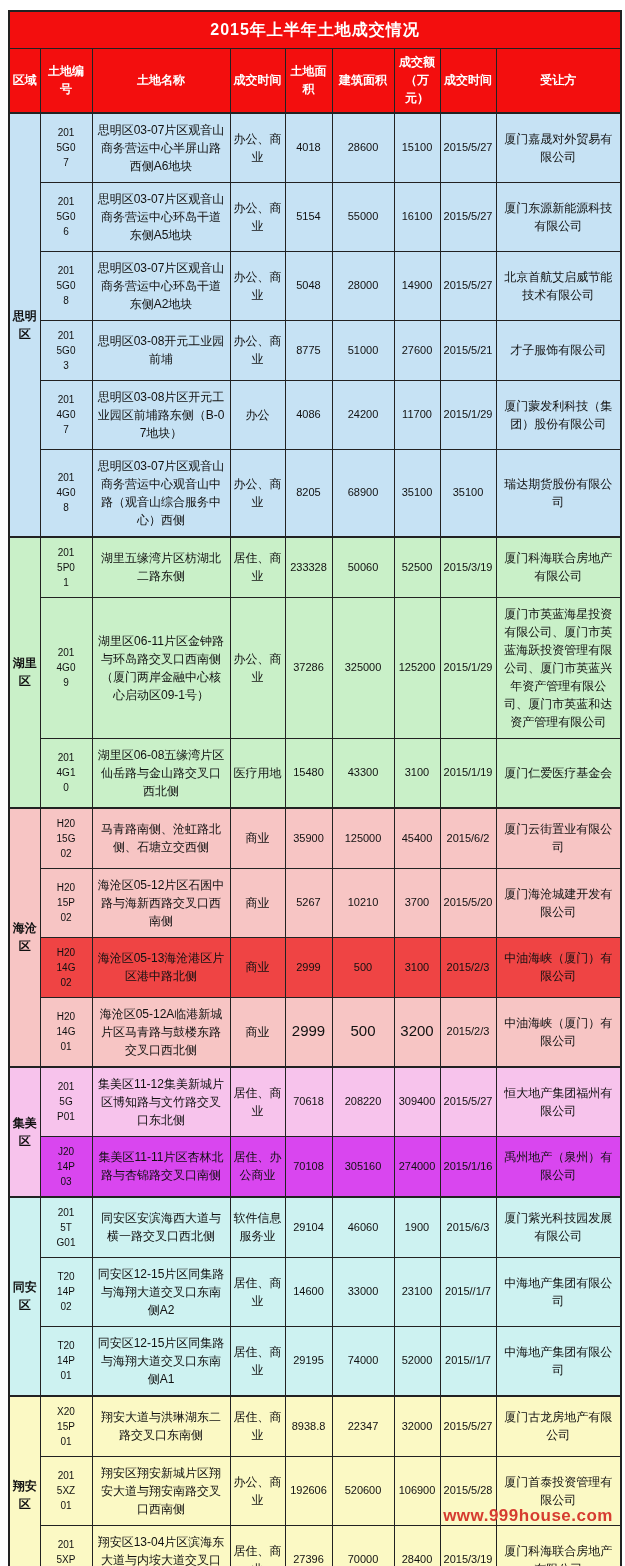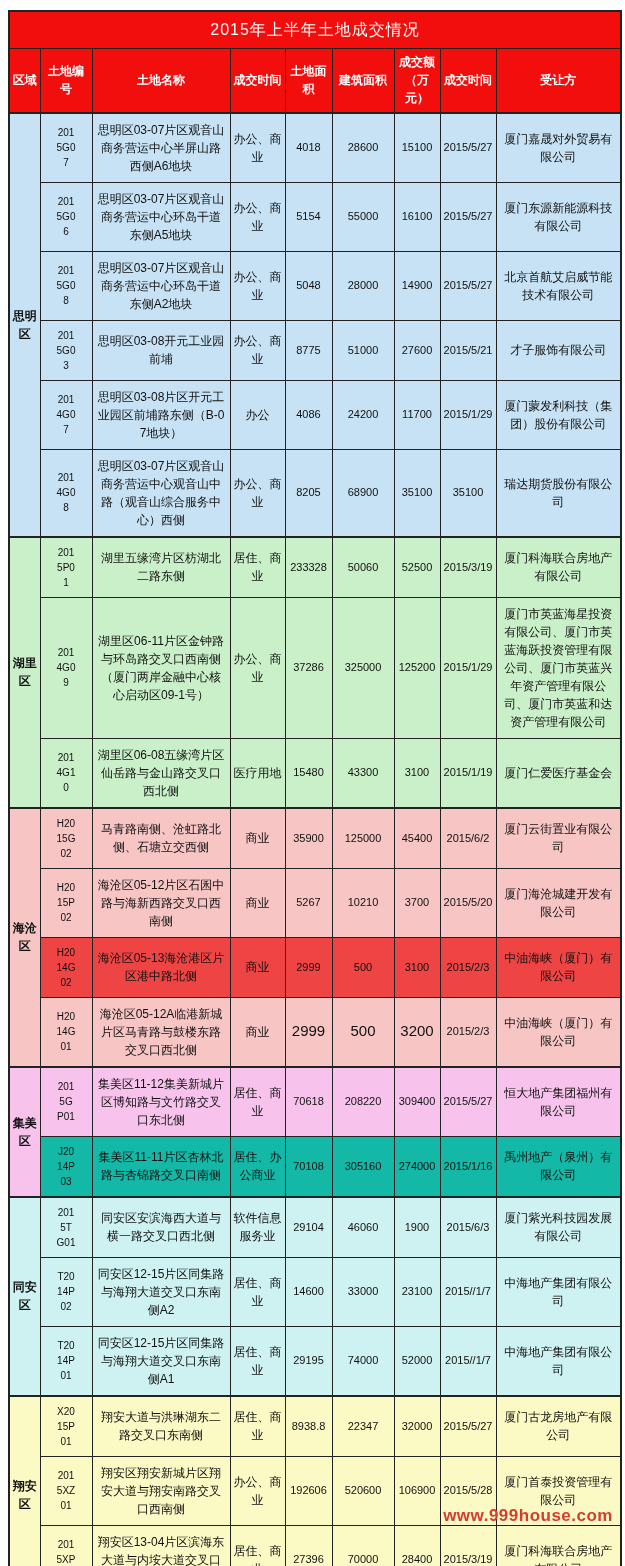--- a/index.html
+++ b/index.html
@@ -34,21 +34,21 @@
   col.w-name{width:138px;}
   col.w-use{width:55px;}
   col.w-area{width:47px;}
   col.w-build{width:62px;}
   col.w-price{width:46px;}
   col.w-date{width:56px;}
   col.w-buyer{width:125px;}
   
   th.title-cell{
     background:var(--header-bg);color:var(--header-text);
-    font-size:16px;font-weight:normal;height:36px;letter-spacing:1px;
+    font-size:16px;font-weight:bold;height:36px;letter-spacing:1px;
     padding:6px 8px;
   }
   thead th.col-head{
     background:var(--header-bg);color:var(--header-text);
     font-size:12px;font-weight:bold;height:64px;padding:4px 2px;
   }
   
   tbody td{font-size:12px;}
   td.region-cell{font-weight:bold;font-size:12px;padding:4px 2px;}
   td.c-land-code{font-size:10px;padding:7px 16px;}
@@ -240,21 +240,21 @@
           <td rowspan="2" class="region-cell">集美区</td>
           <td class="c-land-code">2015GP01</td>
           <td class="c-land-name">集美区11-12集美新城片区博知路与文竹路交叉口东北侧</td>
           <td class="c-land-use">居住、商业</td>
           <td class="c-land-area">70618</td>
           <td class="c-building-area">208220</td>
           <td class="c-deal-price">309400</td>
           <td class="c-deal-date">2015/5/27</td>
           <td class="c-buyer-name">恒大地产集团福州有限公司</td>
         </tr>
-        <tr style="background: #14b8a6;">
+        <tr style="background: #d946ef;">
           <td class="c-land-code">J2014P03</td>
           <td class="c-land-name">集美区11-11片区杏林北路与杏锦路交叉口南侧</td>
           <td class="c-land-use">居住、办公商业</td>
           <td class="c-land-area">70108</td>
           <td class="c-building-area">305160</td>
           <td class="c-deal-price">274000</td>
           <td class="c-deal-date">2015/1/16</td>
           <td class="c-buyer-name">禹州地产（泉州）有限公司</td>
         </tr>
         <tr class="region-start" style="background: rgb(205, 242, 241);">

